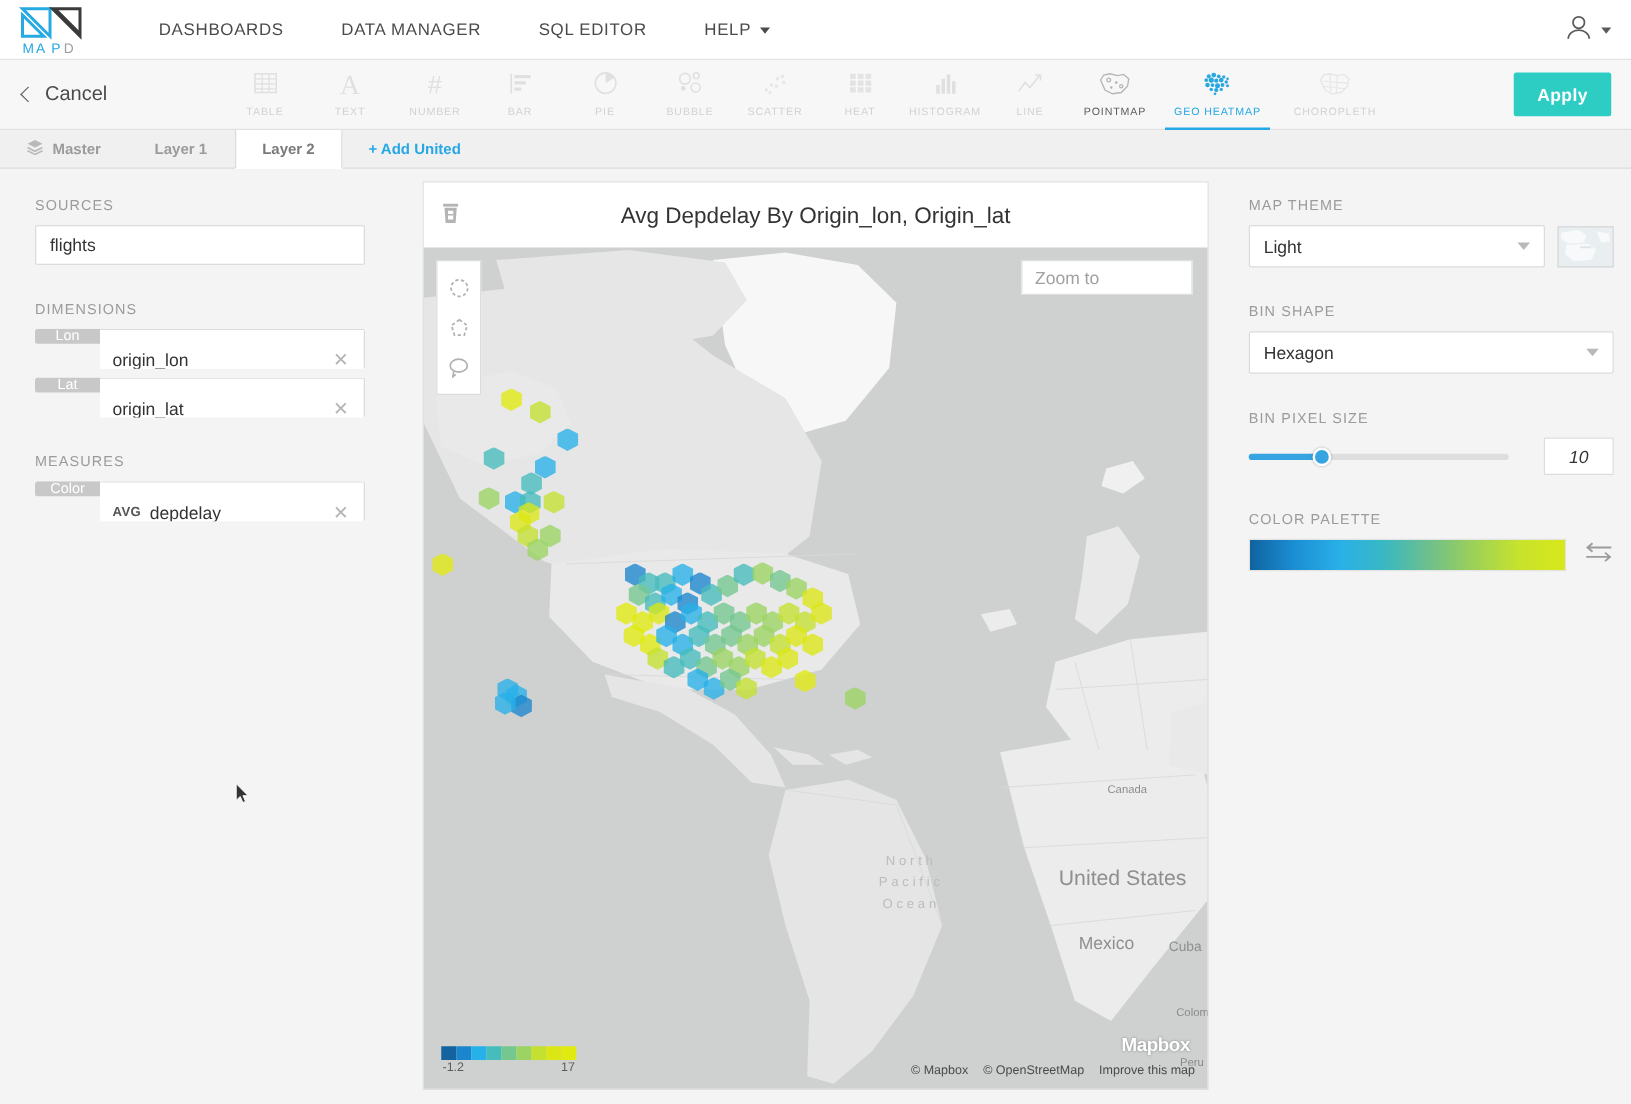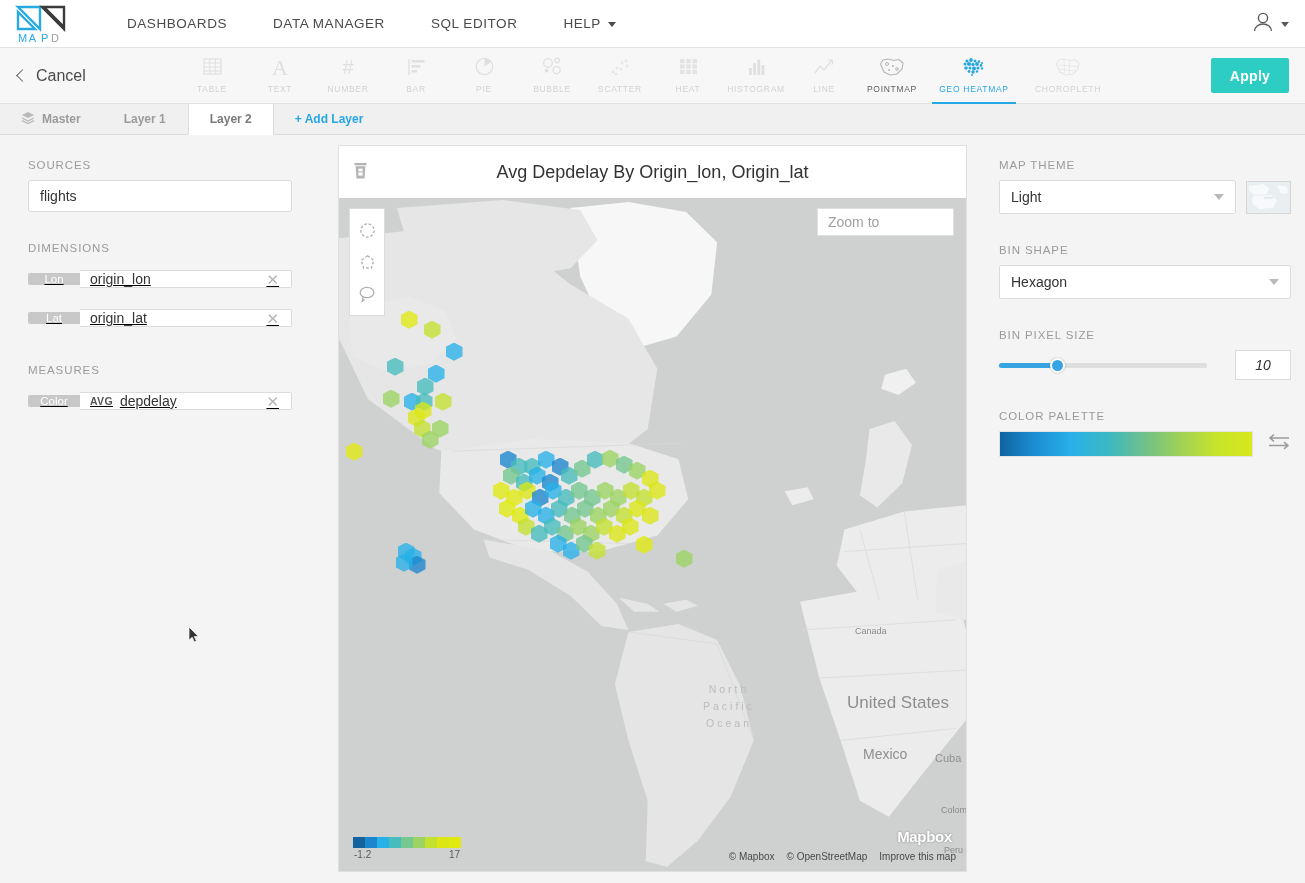--- a/index.html
+++ b/index.html
@@ -104,32 +104,32 @@
   .flabel {
     font-size: 11.5px; letter-spacing: .9px; color: #9b9b9b;
     margin-bottom: 9px; text-transform: uppercase;
   }
   .fbox {
     height: 32px; background: #fff; border: 1px solid #dcdcdc; border-radius: 2px;
     display: flex; align-items: center; font-size: 14px; color: #333;
     padding: 0 11px;
   }
   .pill-row {
-    display: flex; align-items: center; height: 32px; margin-bottom: 7px;
-    border-radius: 2px; overflow: hidden; text-decoration: underline;
+    display: flex; align-items: flex-start; height: 32px; margin-bottom: 7px;
+    border-radius: 2px; overflow: hidden;
   }
   .pill {
     width: 52px; background: #c8c8c8; color: #fff; font-size: 11.5px;
     display: flex; align-items: center; justify-content: center; flex-shrink: 0;
     border-radius: 2px 0 0 2px;
   }
   .pill-val {
     flex: 1; background: #fff; border: 1px solid #dcdcdc; border-left: none;
     border-radius: 0 2px 2px 0;
-    display: flex; align-items: center; padding: 0 10px; font-size: 14px; color: #333;
+    display: flex; align-items: center; padding: 16px 10px; font-size: 14px; color: #333;
     gap: 7px;
   }
   .agg { font-size: 10.5px; font-weight: bold; color: #555; letter-spacing: .3px; }
   .xbtn {
     margin-left: auto; color: #b5b5b5; font-size: 15px; cursor: pointer;
     line-height: 1; padding-right: 2px;
   }
 
   
   .sel-row { display: flex; align-items: center; gap: 10px; }
@@ -455,21 +455,21 @@
         </svg>
     </span>
     <span>Master</span>
   </div>
   <div class="ltab">
     <span>Layer 1</span>
   </div>
   <div class="ltab active">
     <span>Layer 2</span>
   </div>
-  <div class="ltab add">+ Add Layer</div>
+  <div class="ltab add">+ Add United</div>
 </div>
 
 <div class="main">
 
   <div class="side">
 
     <div class="fieldgroup">
       <div class="flabel">SOURCES</div>
       <div class="fbox">flights</div>
     </div>
@@ -559,21 +559,21 @@
             <path d="M118 252 L358 244"></path>
             <path d="M150 340 L300 344"></path>
             <path d="M300 432 L392 444 L430 540"></path>
             <path d="M480 430 L640 420 M498 478 L650 470 M520 540 L640 528"></path>
             <path d="M540 330 L560 400 M586 312 L600 400 M524 352 L650 344"></path>
           </g>
         </svg>
 
         <div class="oceanlabel" style="left:342px;top:483px;width:96px;">North<br>Pacific<br>Ocean</div>
 
-        <div class="geolabel" style="left:516px;top:428px;">Canada</div>
+        <div class="geolabel" style="left:547px;top:428px;">Canada</div>
         <div class="geolabel" style="left:508px;top:495px;font-size:17px;color:#8f8f8f;">United States</div>
         <div class="geolabel" style="left:524px;top:548px;font-size:14px;color:#8f8f8f;">Mexico</div>
         <div class="geolabel" style="left:596px;top:554px;font-size:11px;color:#8f8f8f;">Cuba</div>
         <div class="geolabel" style="left:602px;top:607px;">Colombia</div>
 
         <div class="geolabel" style="left:605px;top:647px;">Peru</div>
 
         <div id="hexlayer">
             <div class="hex" style="width: 17px; height: 18.36px; left: 61.5px; top: 112.5px; background: rgb(224, 234, 16); opacity: 0.78;"></div>
             <div class="hex" style="width: 17px; height: 18.36px; left: 84.5px; top: 122.5px; background: rgb(196, 224, 49); opacity: 0.78;"></div>

